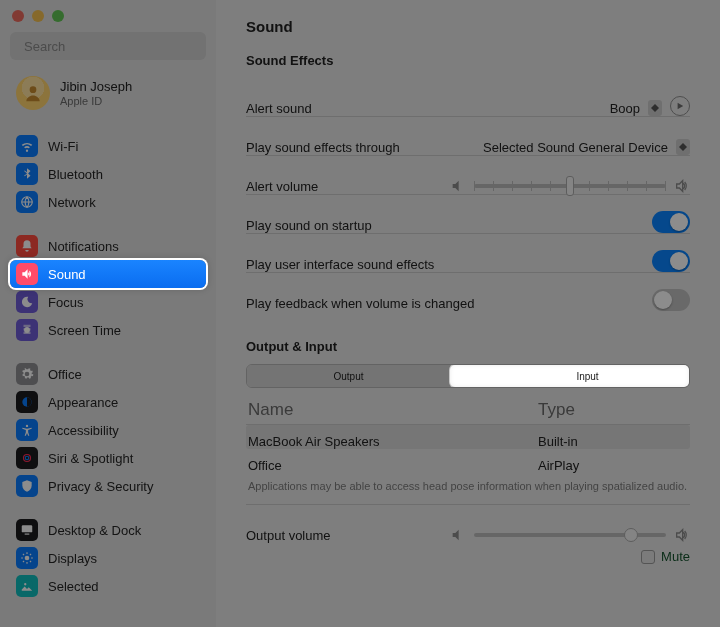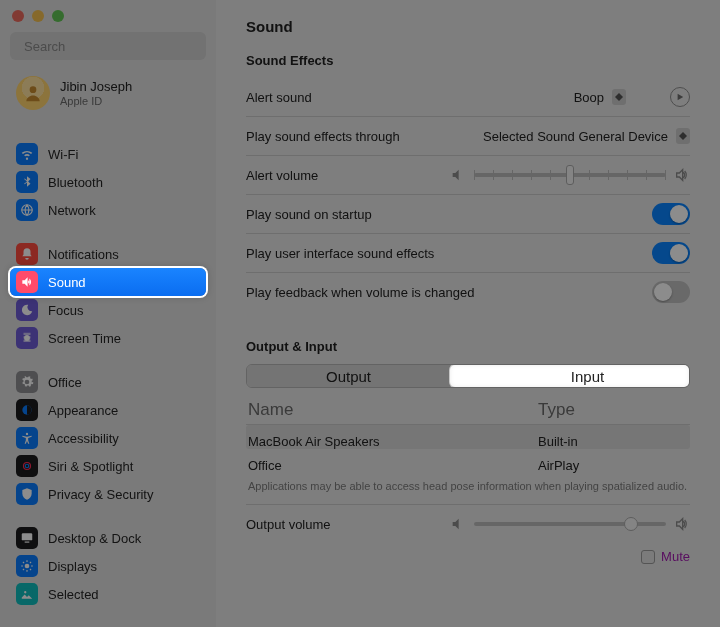--- a/index.html
+++ b/index.html
@@ -18,33 +18,33 @@
   .search svg { width: 14px; height: 14px; fill: #7a7a7a; }
   .search input { flex: 1; border: none; background: transparent; font-size: 13px; color: #444; outline: none; }
   .search input::placeholder { color: #8a8a8a; }
 
   .account { display: flex; align-items: center; gap: 10px; padding: 4px 2px 14px 6px; }
   .avatar { width: 34px; height: 34px; border-radius: 50%; background: radial-gradient(circle at 50% 35%, #ffe29f 0 40%, #ffd36e 41% 100%); display: flex; align-items: center; justify-content: center; }
   .avatar svg { width: 20px; height: 20px; }
   .acct-text .name { font-size: 13px; color: #222; }
   .acct-text .sub { font-size: 11px; color: #6a6a6a; margin-top: 1px; }
 
-  .nav-group { margin-top: 16px; margin-bottom: 16px; }
+  .nav-group { margin-top: 8px; margin-bottom: 16px; }
   .nav-item { display: flex; align-items: center; gap: 10px; height: 28px; padding: 0 6px; border-radius: 6px; font-size: 13px; color: #262626; cursor: default; }
   .nav-item .nav-icon { width: 22px; height: 22px; border-radius: 5px; display: flex; align-items: center; justify-content: center; flex-shrink: 0; }
   .nav-item.selected { background: linear-gradient(#1a84ff,#0a6df0); color: #fff; box-shadow: 0 0 0 2px #fff, 0 0 6px 2px rgba(0,0,0,.15); position: relative; z-index: 5; }
   .nav-item.selected .nav-label { color: #fff; }
   .nav-icon svg { width: 14px; height: 14px; }
 
   
   .content { flex: 1; height: 627px; padding: 18px 30px 0 30px; overflow: hidden; background: #e6e6e6; position: relative; }
   h1 { font-size: 15px; font-weight: 700; color: #222; margin-bottom: 18px; }
   h2 { font-size: 13px; font-weight: 700; color: #222; margin-bottom: 10px; }
 
-  .row { display: flex; align-items: center; height: 38px; font-size: 13px; color: #222; gap: 36px; }
+  .row { display: flex; align-items: flex-end; height: 38px; font-size: 13px; color: #222; }
   .row .label { flex: 1; }
   .sep { height: 1px; background: #c9c9c9; }
 
   .dropdown-value { display: inline-flex; align-items: center; gap: 8px; }
   .stepper { width: 14px; height: 16px; border-radius: 3px; background: #cbcbcb; display: inline-flex; flex-direction: column; }
   .stepper::before,.stepper::after { content:""; flex:1; display:block; }
   .stepper::before { border-bottom: 4px solid #555; border-left:4px solid transparent; border-right:4px solid transparent; margin: 2px 3px 0; width:0; height:0; }
   .stepper::after { border-top: 4px solid #555; border-left:4px solid transparent; border-right:4px solid transparent; margin: 0 3px 2px; width:0; height:0; }
   .play-btn { width: 20px; height: 20px; border-radius: 50%; border: 1.5px solid #8e8e8e; display: inline-flex; align-items: center; justify-content: center; margin-left: 8px; }
   .play-btn svg { width: 8px; height: 8px; fill: #6e6e6e; }
@@ -60,34 +60,34 @@
 
   .switch { width: 38px; height: 22px; border-radius: 11px; background: #bfbfbf; position: relative; }
   .switch.on { background: #0a84ff; }
   .switch .knob { position: absolute; top: 2px; width: 18px; height: 18px; border-radius: 50%; background: #fff; box-shadow: 0 1px 2px rgba(0,0,0,.3); }
   .switch.on .knob { right: 2px; }
   .switch.off .knob { left: 2px; }
 
   .section-gap { height: 28px; }
 
   .seg { display: flex; border: 1px solid #b5b5b5; border-radius: 6px; overflow: hidden; height: 24px; margin: 8px 0; }
-  .seg .seg-btn { flex: 1; display: flex; align-items: center; justify-content: center; font-size: 15px; color: #222; background: #d4d4d4; border: none; }
+  .seg .seg-btn { flex: 1; display: flex; align-items: center; justify-content: center; font-size: 10px; color: #222; background: #d4d4d4; border: none; }
   .seg .seg-btn.active { background: #ffffff; box-shadow: 0 0 4px rgba(0,0,0,.08) inset, 0 0 0 1px #c7c7c7; border-radius: 5px; position: relative; z-index: 6; padding-left: 36px; }
 
   .table-head { display: flex; font-size: 17px; color: #6a6a6a; padding: 4px 2px; }
   .table-head .col-name { flex: 1; }
   .table-head .col-type { width: 150px; }
   .table-row { display: flex; font-size: 13px; color: #222; height: 24px; align-items: flex-end; padding: 0 2px; }
   .table-row .col-name { flex: 1; }
   .table-row .col-type { width: 150px; }
   .table-row.alt { background: #d7d7d7; border-radius: 3px; }
 
   .note { font-size: 11px; color: #7a7a7a; line-height: 1.4; padding: 6px 2px 0; }
 
-  .mute-row { display: flex; justify-content: flex-end; align-items: center; gap: 6px; font-size: 13px; color: #a21caf; margin-top: 6px; }
+  .mute-row { display: flex; justify-content: flex-end; align-items: center; gap: 6px; font-size: 13px; color: #14532d; margin-top: 6px; }
   .mute-row .check { width: 14px; height: 14px; border: 1px solid #999; border-radius: 3px; background: #e0e0e0; }
 
   
   .overlay { position: absolute; inset: 0; background: rgba(0,0,0,0.45); pointer-events: none; z-index: 3; }
   
   .highlight { position: relative; z-index: 6; }
   .seg .seg-btn.active { z-index: 6; }
 
 </style>
 </head>

